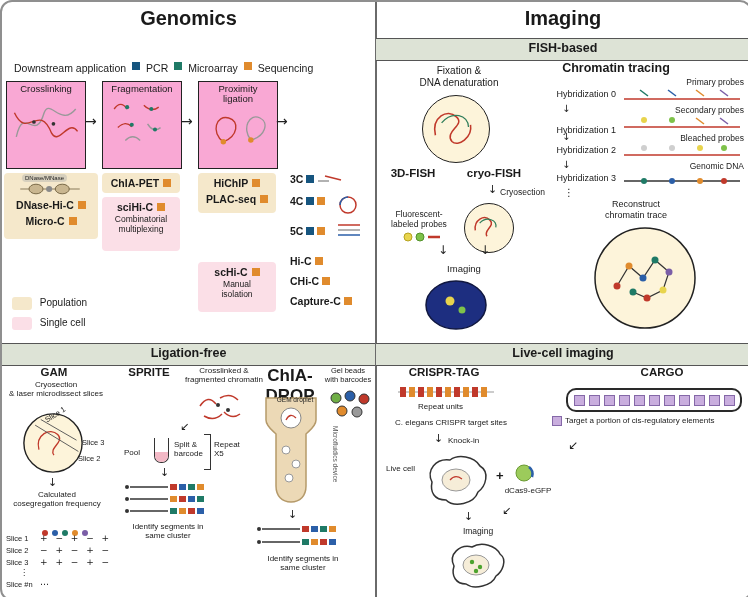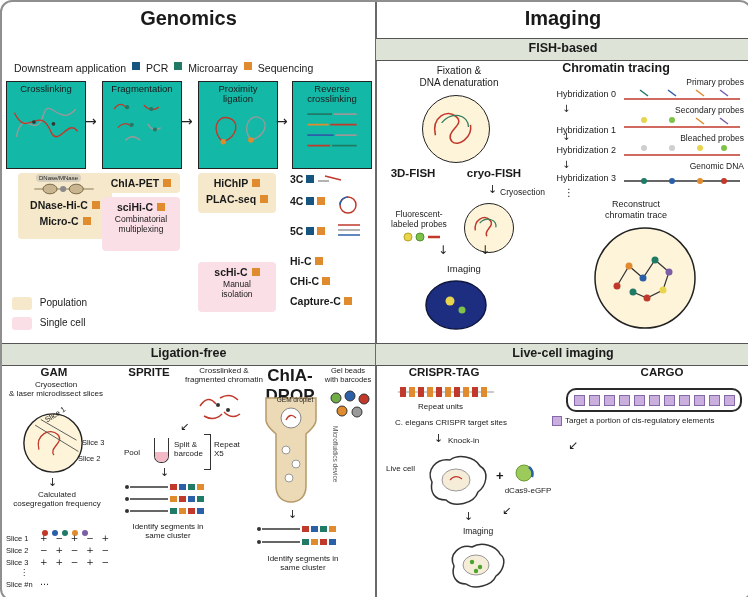--- a/index.html
+++ b/index.html
@@ -13,21 +13,21 @@
   .pre{white-space:pre-line;}
   .ctr{text-align:center;}
   .b{font-weight:bold;}
   .s{font-size:8.5px;line-height:1.18;}
   .xs{font-size:8px;line-height:1.18;}
   .sq{display:inline-block;width:8px;height:8px;flex:0 0 auto;}
   .sq.pcr{background:#16557f;}
   .sq.mic{background:#1f7a66;}
   .sq.seq{background:#e08b2d;}
   .sq.pur{background:#c9aede;border:1px solid #8568a8;}
-  .box{position:absolute;width:78px;height:86px;border:1.5px solid #222;background:#14b8a6;}
+  .box{position:absolute;width:78px;height:86px;border:1.5px solid #222;background:#f9a8d4;}
   .box .lbl{font-size:9.5px;line-height:1.1;text-align:center;padding-top:2px;white-space:pre-line;}
   .box svg{display:block;margin:2px auto 0;}
   .arr{position:absolute;font-family:"DejaVu Sans",sans-serif;color:#222;}
   .beige{position:absolute;background:#f5e8cb;border-radius:4px;}
   .pinkbg{position:absolute;background:#fbdfe7;border-radius:4px;}
   .mr{display:flex;align-items:center;justify-content:center;gap:4px;font-weight:bold;font-size:10.5px;line-height:1.55;}
   .rrow{position:absolute;display:flex;align-items:center;gap:3px;font-weight:bold;font-size:10.5px;}
   .note{font-size:8.5px;line-height:1.12;text-align:center;white-space:pre-line;}
   .circle{position:absolute;border-radius:50%;background:#fdf4da;border:1.5px solid #222;}
   .swatch{display:inline-block;width:20px;height:13px;border-radius:3px;vertical-align:middle;margin-right:5px;}
@@ -97,36 +97,22 @@
       <div class="lbl pre">Proximity
 ligation</div>
       <svg width="72" height="44" viewBox="0 0 76 48">
         <path d="M22 38 C8 28 14 8 28 12 C40 15 38 32 22 38 Z" stroke="#c0392b" fill="none" stroke-width="1.5"></path>
         <circle cx="22" cy="38" r="3" fill="#e08b2d"></circle>
         <path d="M52 36 C42 24 50 6 62 12 C72 17 68 32 52 36 Z" stroke="#999" fill="none" stroke-width="1.5"></path>
         <circle cx="52" cy="36" r="3" fill="#e08b2d"></circle>
       </svg>
     </div>
     <span class="arr" style="left:274px;top:54px;font-size:14px;">→</span>
-    <div class="box" style="left:290px;top:22px;">
-      <div class="lbl pre">Reverse
-crosslinking</div>
-      <svg width="72" height="44" viewBox="0 0 76 50">
-        <line x1="10" y1="8" x2="38" y2="8" stroke="#1f7a66" stroke-width="2"></line>
-          <line x1="40" y1="8" x2="66" y2="8" stroke="#999" stroke-width="2"></line>
-        <line x1="10" y1="20" x2="34" y2="20" stroke="#e08b2d" stroke-width="2"></line>
-          <line x1="36" y1="20" x2="66" y2="20" stroke="#c0392b" stroke-width="2"></line>
-        <line x1="10" y1="32" x2="40" y2="32" stroke="#2b5fa8" stroke-width="2"></line>
-          <line x1="42" y1="32" x2="66" y2="32" stroke="#999" stroke-width="2"></line>
-        <line x1="10" y1="44" x2="36" y2="44" stroke="#c0392b" stroke-width="2"></line>
-          <line x1="38" y1="44" x2="66" y2="44" stroke="#1f7a66" stroke-width="2"></line>
-      </svg>
-    </div>
-
-    <div class="beige" style="left:2px;top:114px;width:94px;height:66px;margin-left:14px;">
+
+    <div class="beige" style="left:2px;top:114px;width:94px;height:66px;">
       <div style="position:relative;height:24px;">
         <span class="pill" style="left:18px;top:1px;">DNase/MNase</span>
         <svg width="72" height="14" viewBox="0 0 72 16" style="position:absolute;left:10px;top:9px;">
           <path d="M2 8 H70" stroke="#8a7a5a" stroke-width="1.2"></path>
           <ellipse cx="20" cy="8" rx="8" ry="5.5" fill="#c9b690" stroke="#6b5b3a"></ellipse>
           <ellipse cx="50" cy="8" rx="8" ry="5.5" fill="#c9b690" stroke="#6b5b3a"></ellipse>
           <circle cx="35" cy="8" r="3.5" fill="#8a8a8a"></circle>
         </svg>
       </div>
       <div class="mr">

